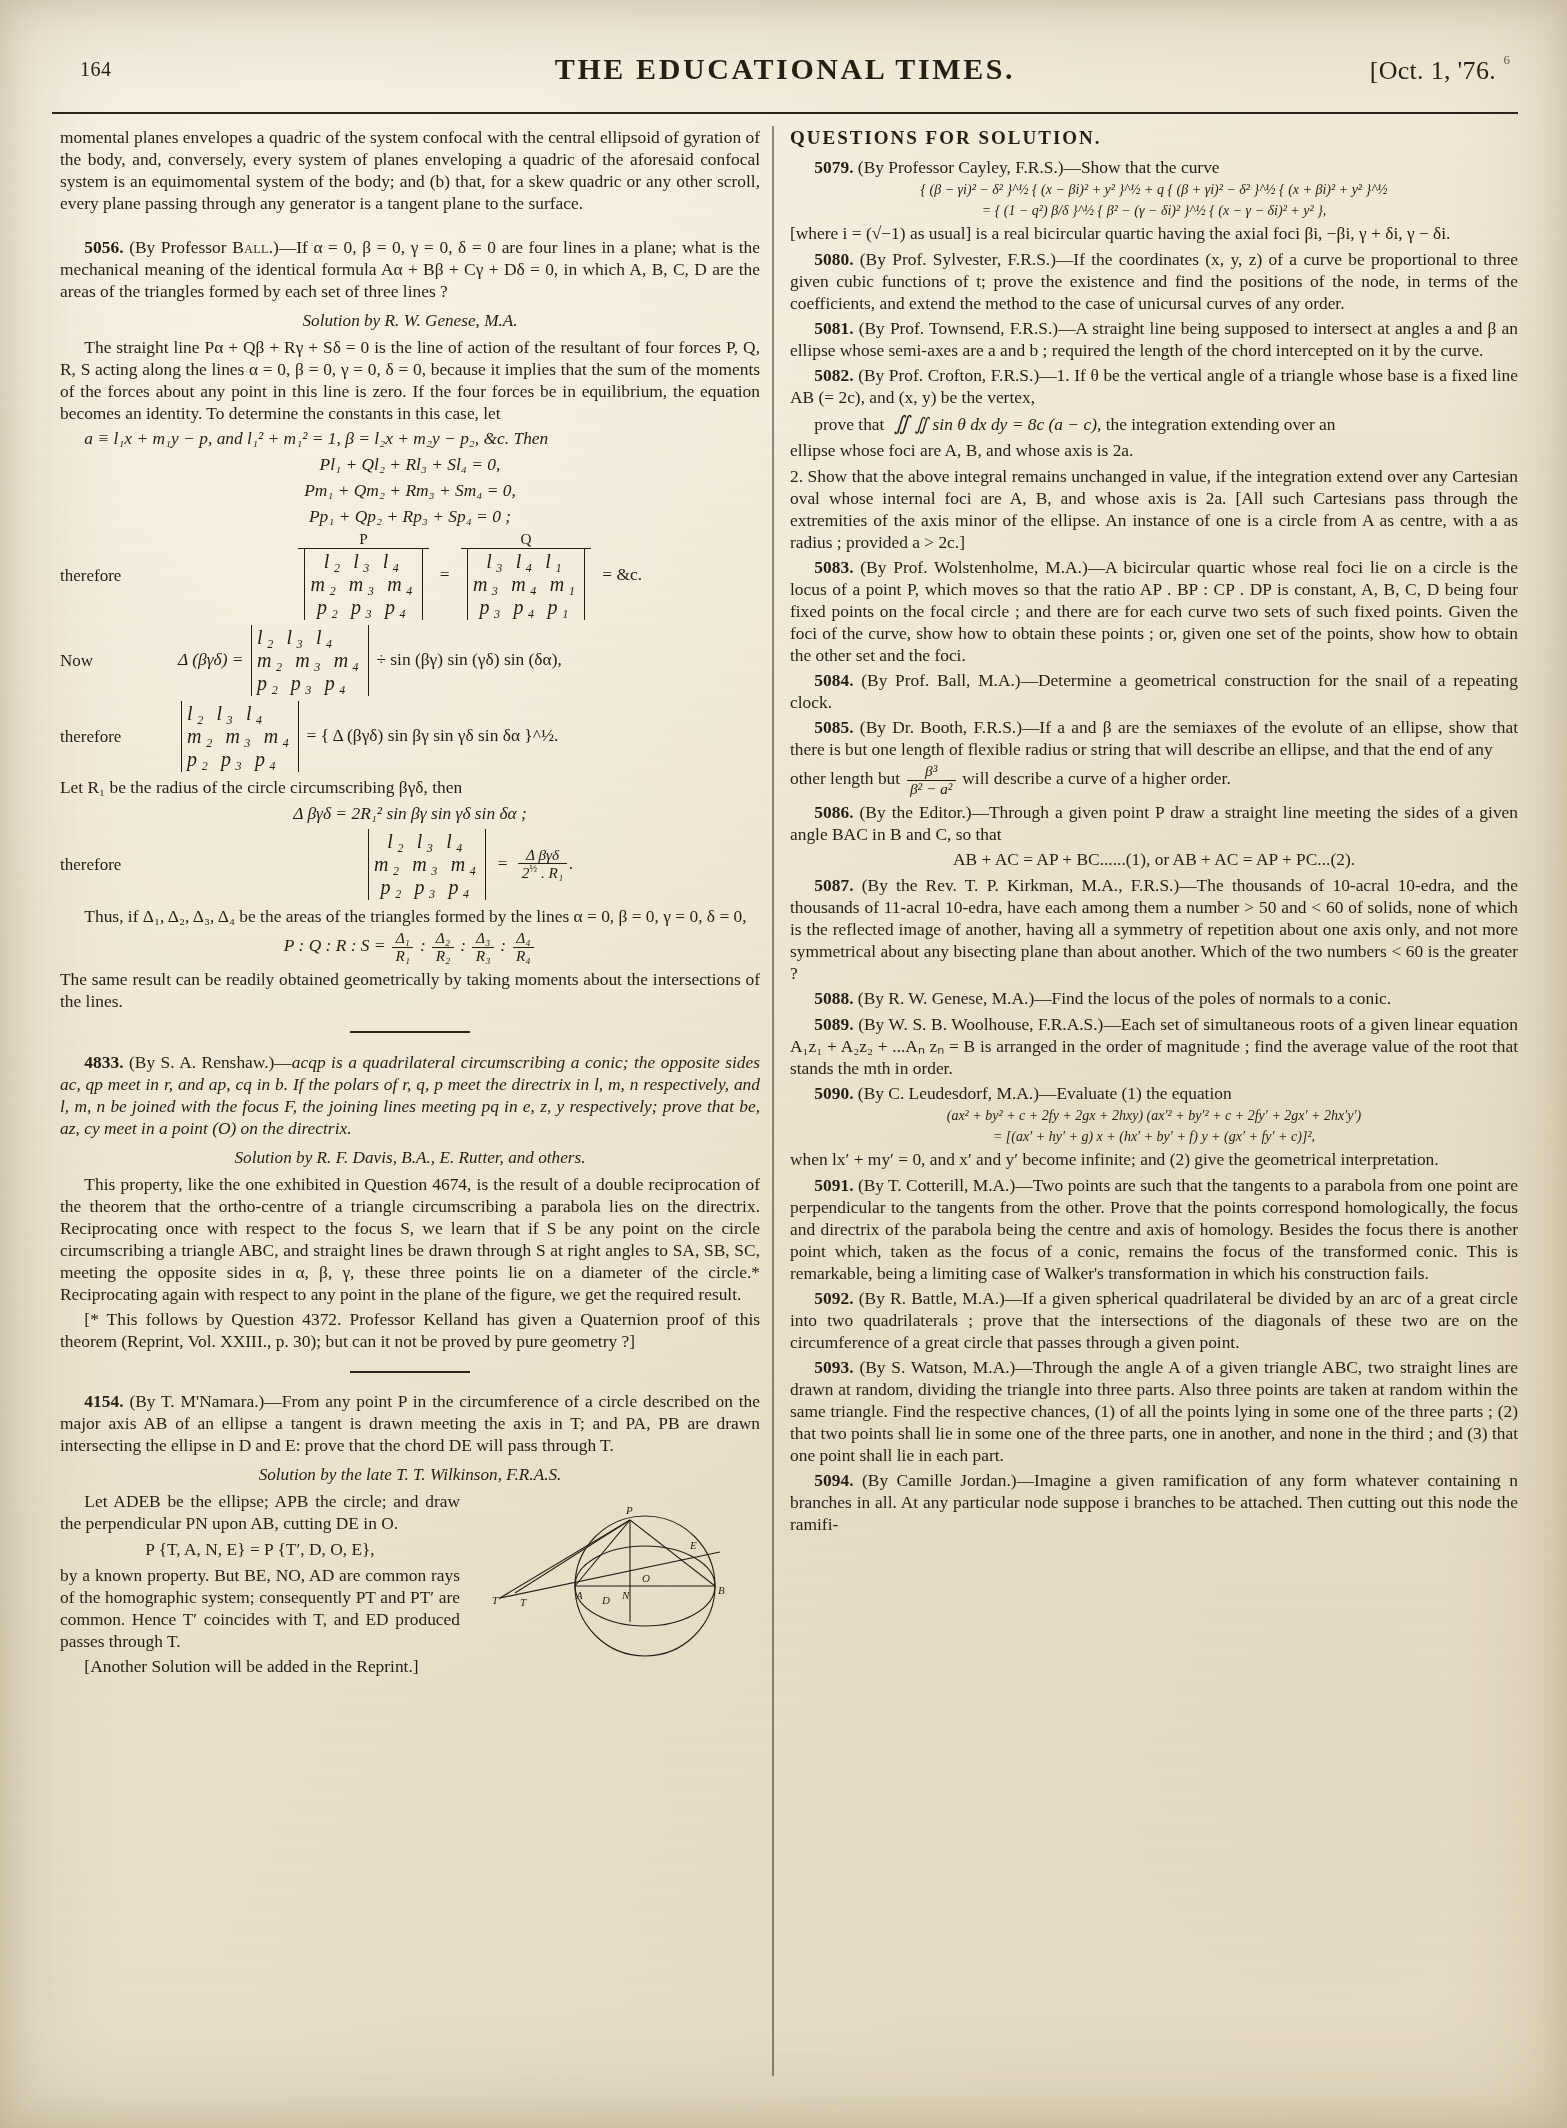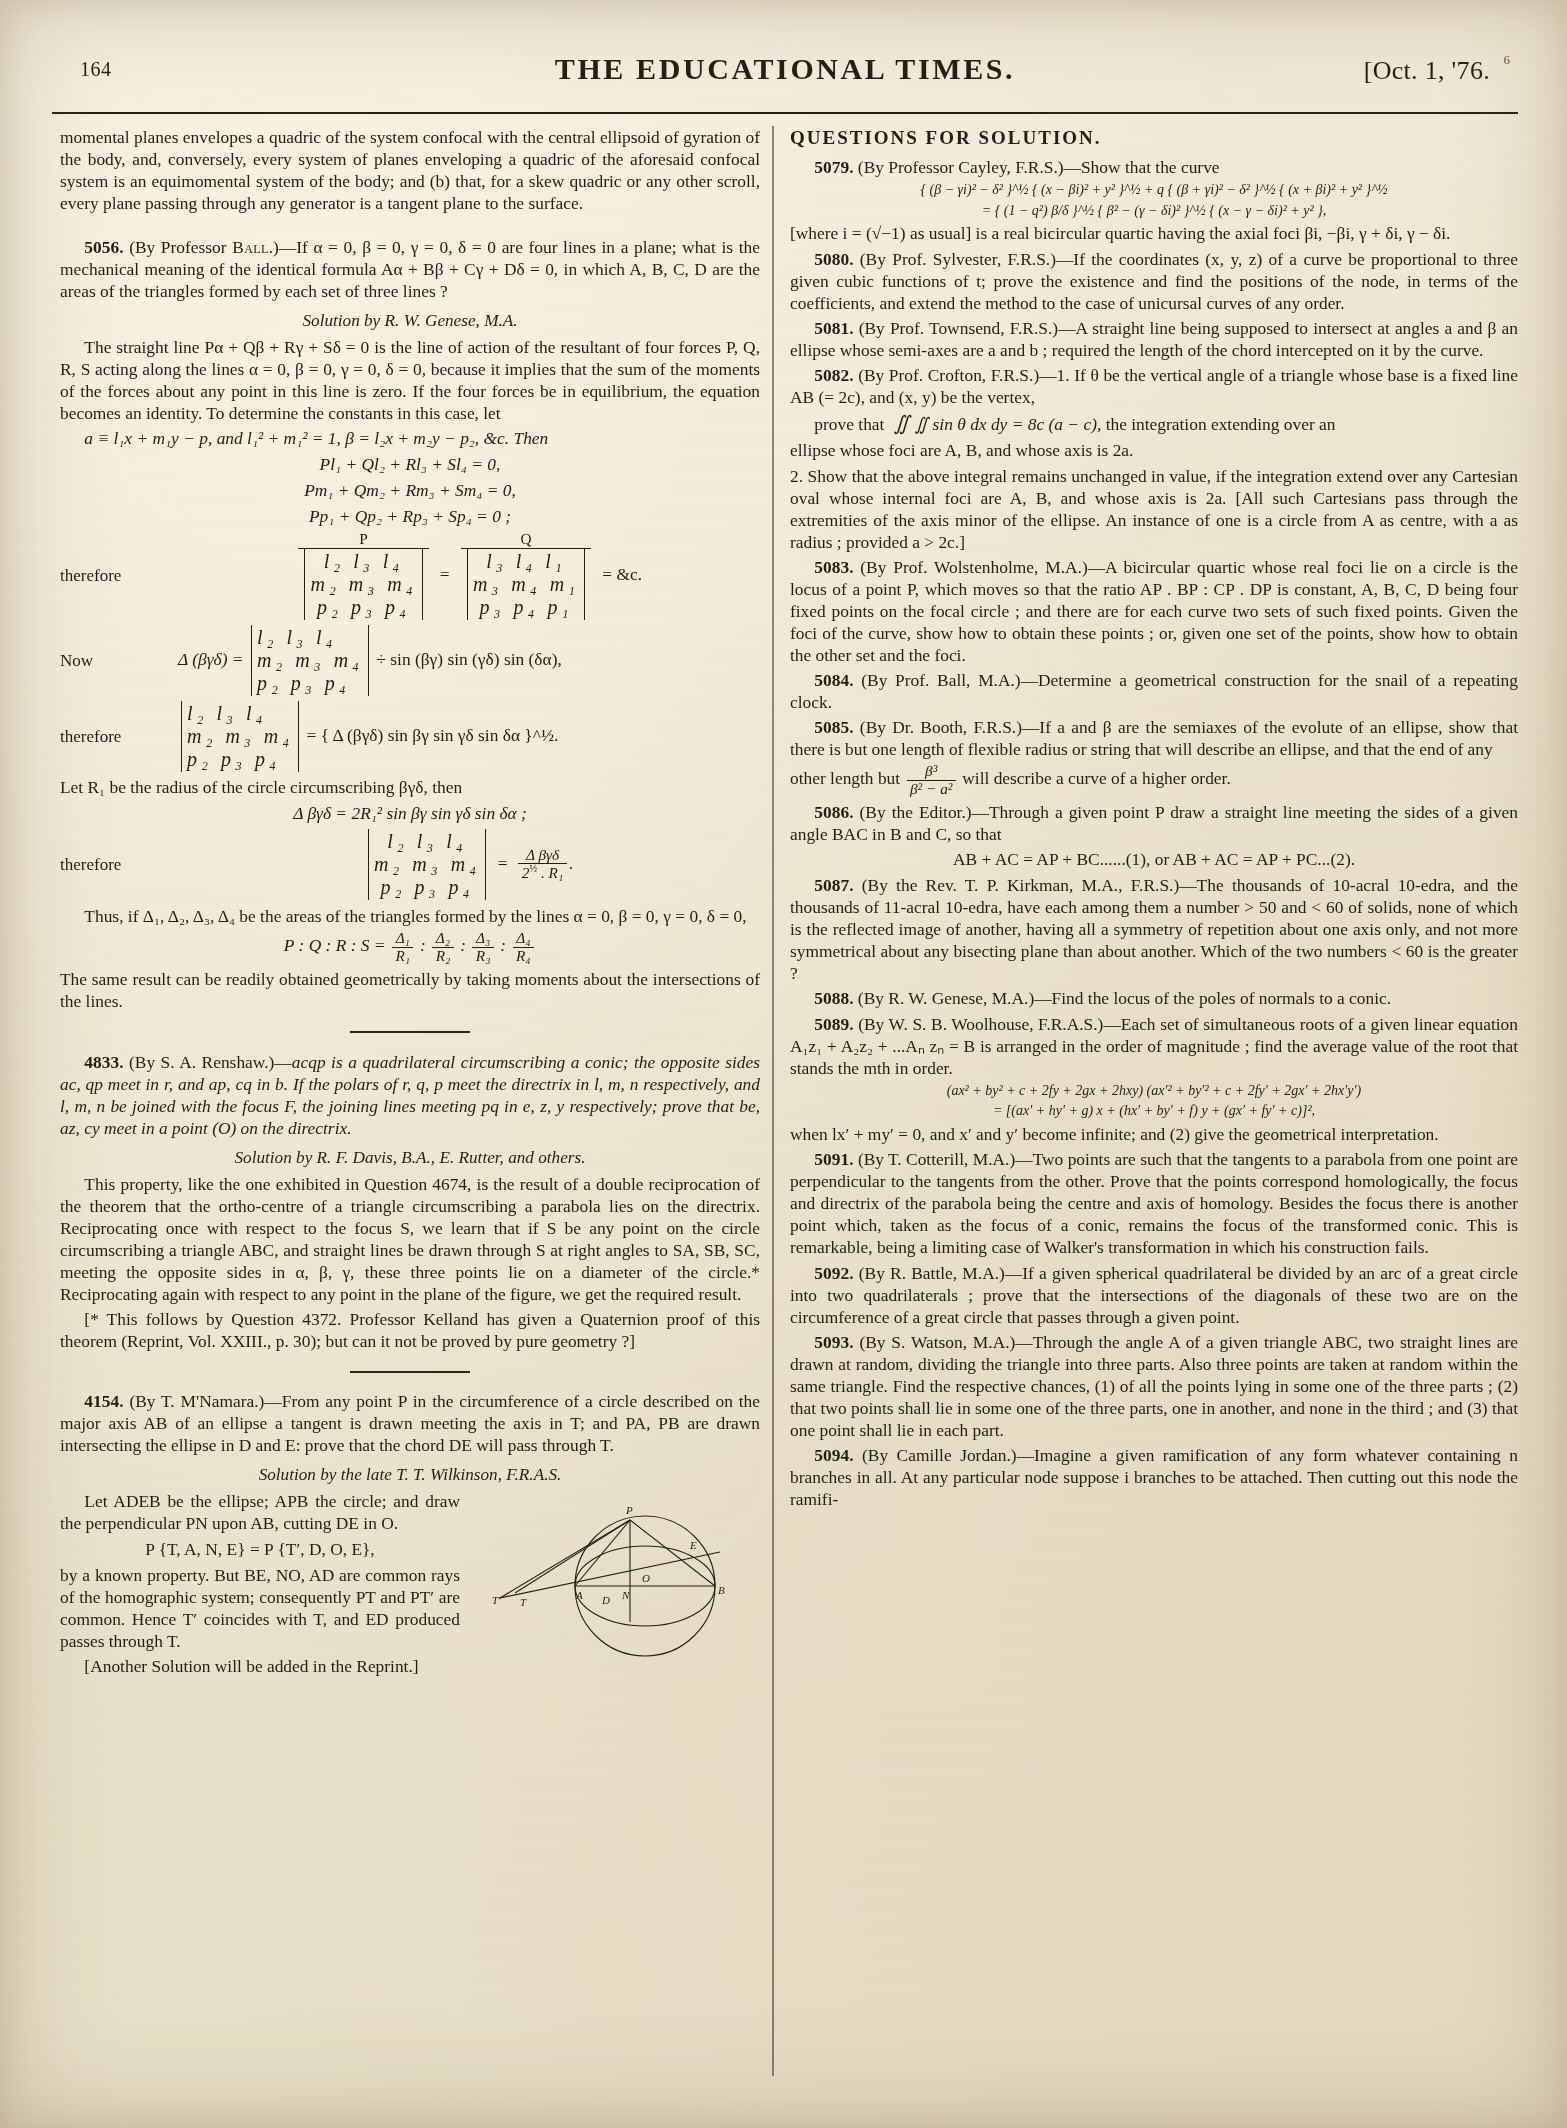--- a/index.html
+++ b/index.html
@@ -59,21 +59,21 @@
     left: 0;
     top: 0;
     width: 100%;
     text-align: center;
     font-size: 30px;
     letter-spacing: 2.6px;
     font-weight: 700;
   }
   .mast-date {
     position: absolute;
-    right: 20px;
+    right: 14px;
     top: 4px;
     font-size: 26px;
     letter-spacing: 0.3px;
   }
   .mast-mark {
     position: absolute;
     right: 0px;
     top: 0px;
     font-size: 13px;
     color: #5d5040;
@@ -408,20 +408,24 @@
   <p>
     <span class="qnum">5088.</span>
     <span>(By R. W. Genese, M.A.)—</span><span>Find the locus of the poles of normals to a conic.</span>
   </p>
 
   <p>
     <span class="qnum">5089.</span>
     <span>(By W. S. B. Woolhouse, F.R.A.S.)—</span><span>Each set of simultaneous roots of a given linear equation A₁z₁ + A₂z₂ + ...Aₙ zₙ = B is arranged in the order of magnitude ; find the average value of the root that stands the mth in order.</span>
   </p>
 
+  <p>
+    <span class="qnum">5090.</span>
+    <span>(By C. Leudesdorf, M.A.)—</span><span>Evaluate (1) the equation</span>
+  </p>
   <p class="math small">(ax² + by² + c + 2fy + 2gx + 2hxy) (ax′² + by′² + c + 2fy′ + 2gx′ + 2hx′y′)</p>
   <p class="math small">= [(ax′ + hy′ + g) x + (hx′ + by′ + f) y + (gx′ + fy′ + c)]²,</p>
   <p class="noind">when lx′ + my′ = 0, and x′ and y′ become infinite; and (2) give the geometrical interpretation.</p>
 
   <p>
     <span class="qnum">5091.</span>
     <span>(By T. Cotterill, M.A.)—</span><span>Two points are such that the tangents to a parabola from one point are perpendicular to the tangents from the other.  Prove that the points correspond homologically, the focus and directrix of the parabola being the centre and axis of homology.  Besides the focus there is another point which, taken as the focus of a conic, remains the focus of the transformed conic.  This is remarkable, being a limiting case of Walker's transformation in which his construction fails.</span>
   </p>
 
   <p>

